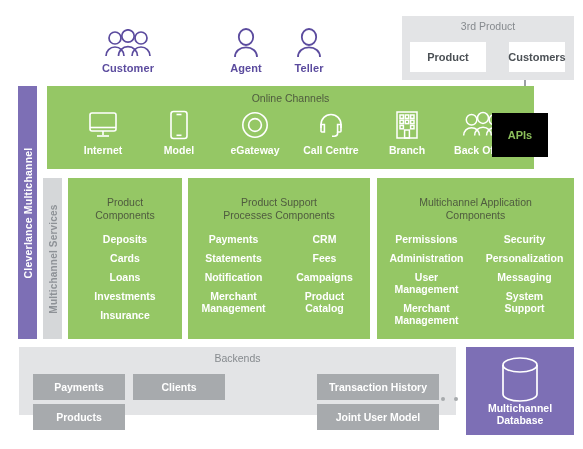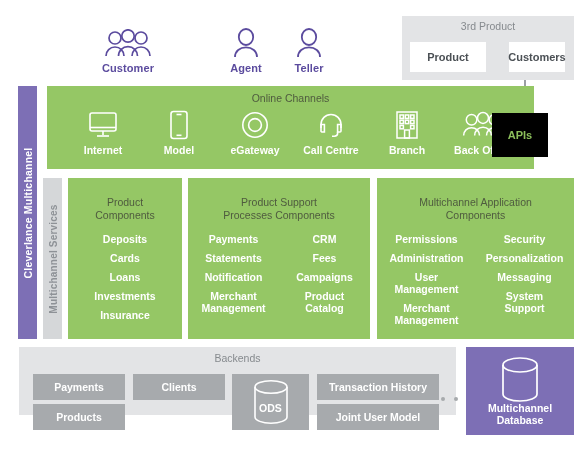--- a/index.html
+++ b/index.html
@@ -479,29 +479,20 @@
     </div>
   </div>
 
   <div class="abs" id="backends">
     <div class="band-title">Backends</div>
 
     <div class="be-box" id="be-payments">Payments</div>
     <div class="be-box" id="be-products">Products</div>
     <div class="be-box" id="be-clients">Clients</div>
 
-    <div class="abs" id="be-ods">
-      <div class="abs" style="left:0; top:4px; width:100%; display:flex; justify-content:center;">
-        <svg width="42" height="48" viewBox="0 0 42 48" fill="none" stroke="#ffffff" stroke-width="1.6">
-          <ellipse cx="21" cy="9" rx="16" ry="6.2"></ellipse>
-          <path d="M5 9v30c0 3.4 7.2 6.2 16 6.2s16-2.8 16-6.2V9"></path>
-        </svg>
-      </div>
-      <div class="ods-lbl">ODS</div>
-    </div>
 
     <div class="be-box" id="be-txhist">Transaction History</div>
     <div class="be-box" id="be-jum">Joint User Model</div>
 
     <div class="abs" id="be-dots">
       <i></i>
       <i></i>
       <i></i>
     </div>
   </div>

